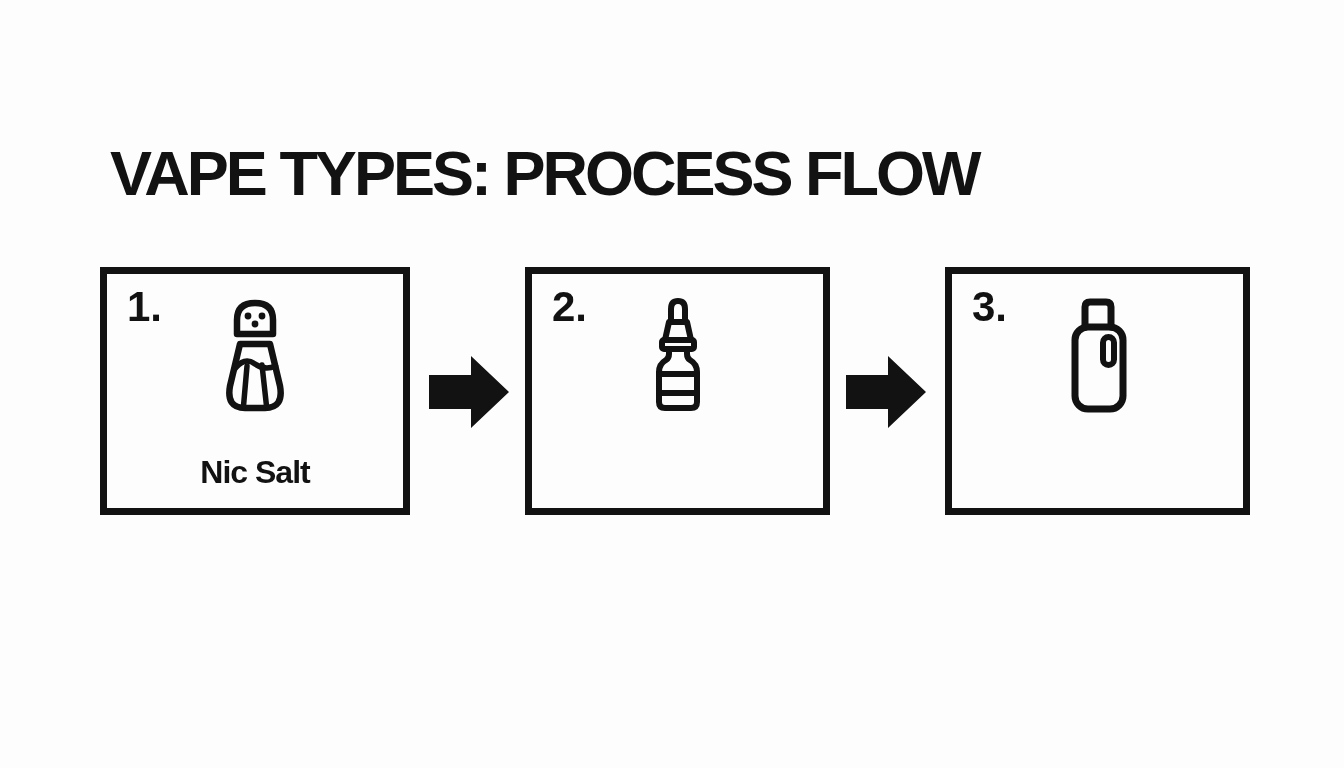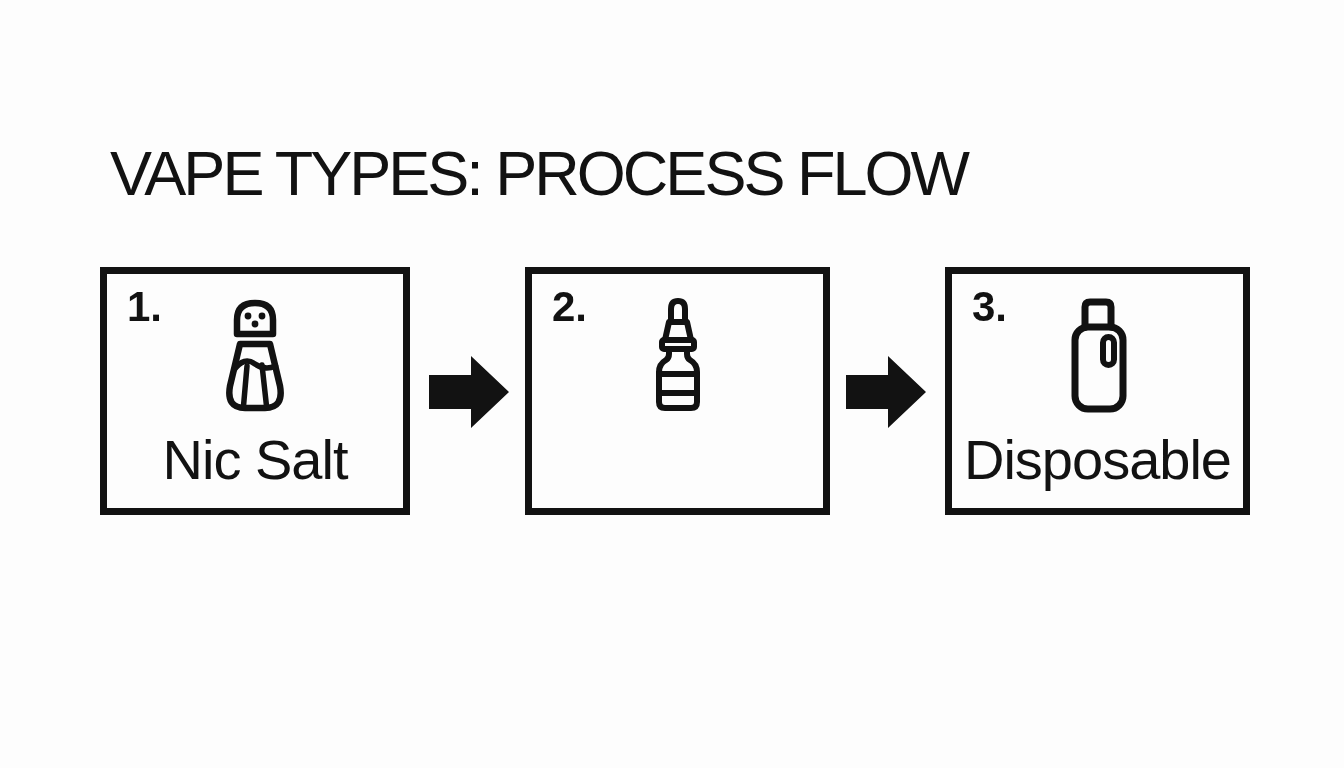--- a/index.html
+++ b/index.html
@@ -11,21 +11,21 @@
     background: #fdfdfd;
     overflow: hidden;
     font-family: "Liberation Sans", sans-serif;
     color: #121212;
   }
   .title {
     position: absolute;
     left: 110px;
     top: 142px;
     font-size: 63px;
-    font-weight: 400;
+    font-weight: 700;
     letter-spacing: -3px;
     line-height: 1;
     color: #121212;
     white-space: nowrap;
   }
   .step-box {
     position: absolute;
     top: 267px;
     height: 248px;
     border: 7px solid #121212;
@@ -49,22 +49,22 @@
     left: 50%;
     transform: translateX(-50%);
   }
   .step-icon svg { display: block; }
   .step-label {
     position: absolute;
     bottom: 20px;
     left: 0;
     width: 100%;
     text-align: center;
-    font-size: 56px;
-    font-weight: 400;
+    font-size: 32px;
+    font-weight: 700;
     letter-spacing: -1px;
     line-height: 1;
     color: #121212;
   }
   .flow-arrow {
     position: absolute;
     top: 354px;
     width: 82px;
     height: 76px;
   }
@@ -125,16 +125,15 @@
 
   <div class="step-box pos-3">
     <div class="step-number">3.</div>
     <div class="step-icon">
       <svg width="80" height="122" viewBox="0 0 80 122">
         <path class="ink-stroke" stroke-width="7" d="M27 33 V13 Q27 8 32 8 H48 Q53 8 53 13 V33"></path>
         <rect class="ink-stroke" stroke-width="7" x="17" y="33" width="48" height="82" rx="13"></rect>
         <rect class="ink-stroke" stroke-width="6" x="45" y="43" width="11" height="28" rx="5.5"></rect>
       </svg>
     </div>
-    <div class="step-label">Disposable</div>
   </div>
 
 </div>
 
 </body></html>

